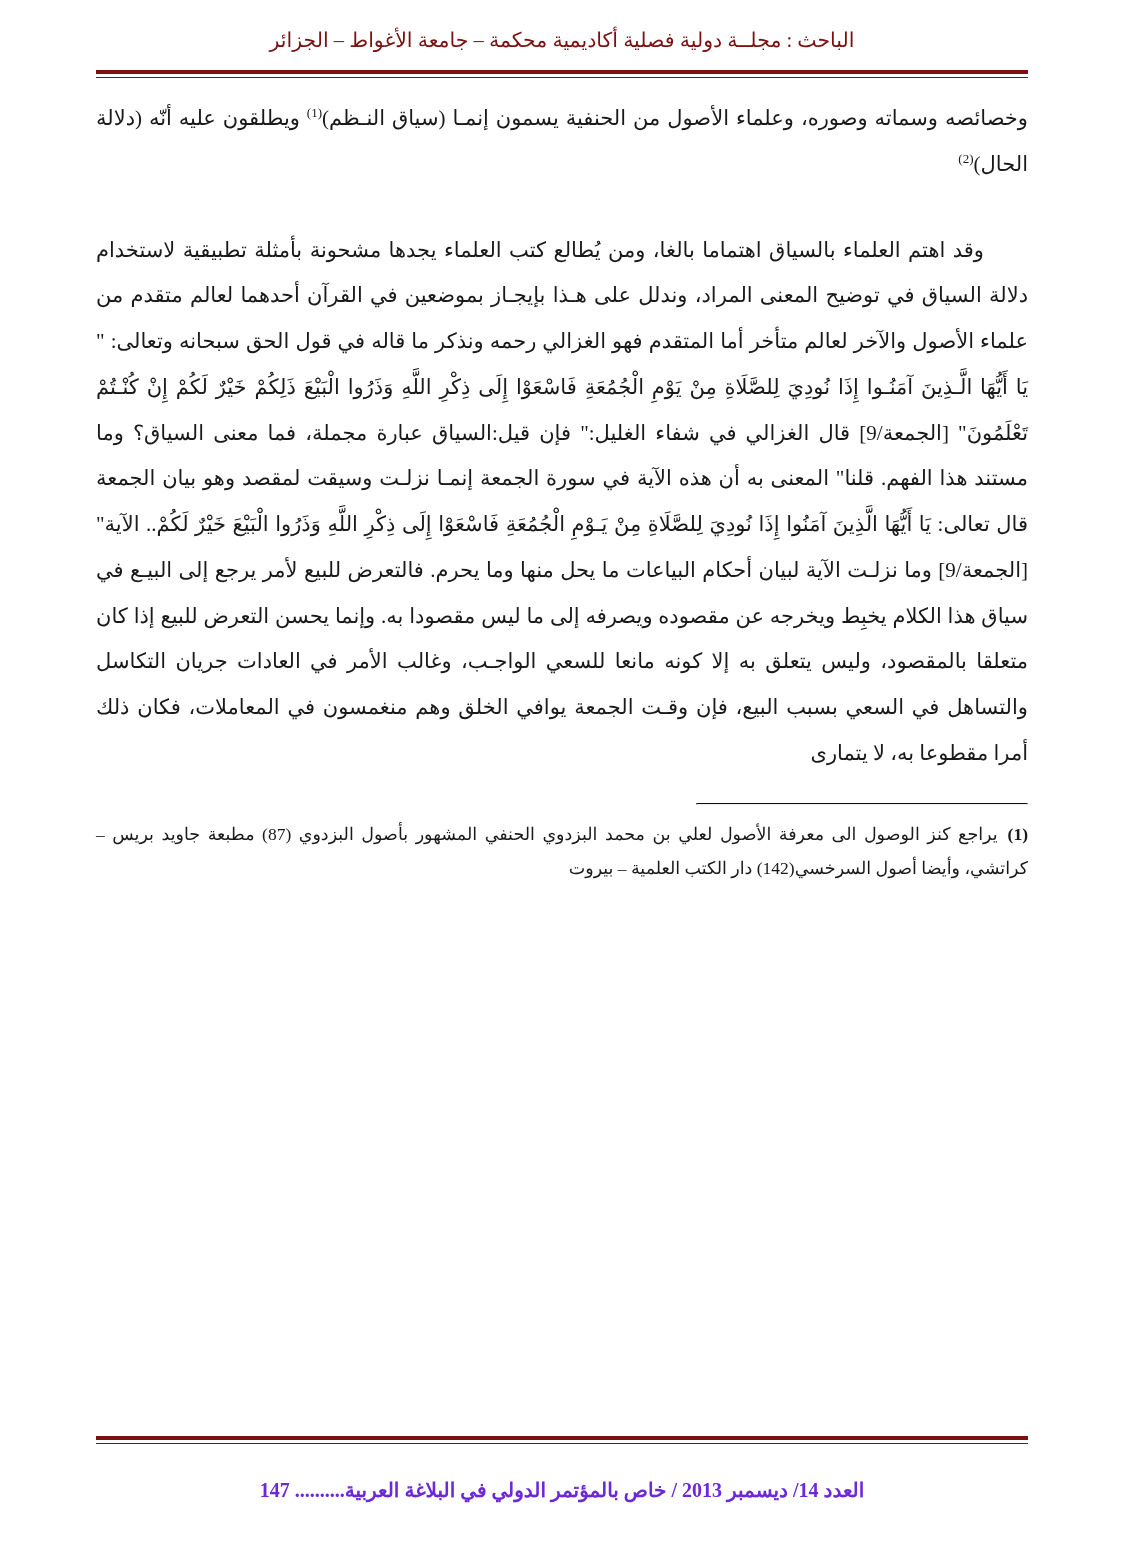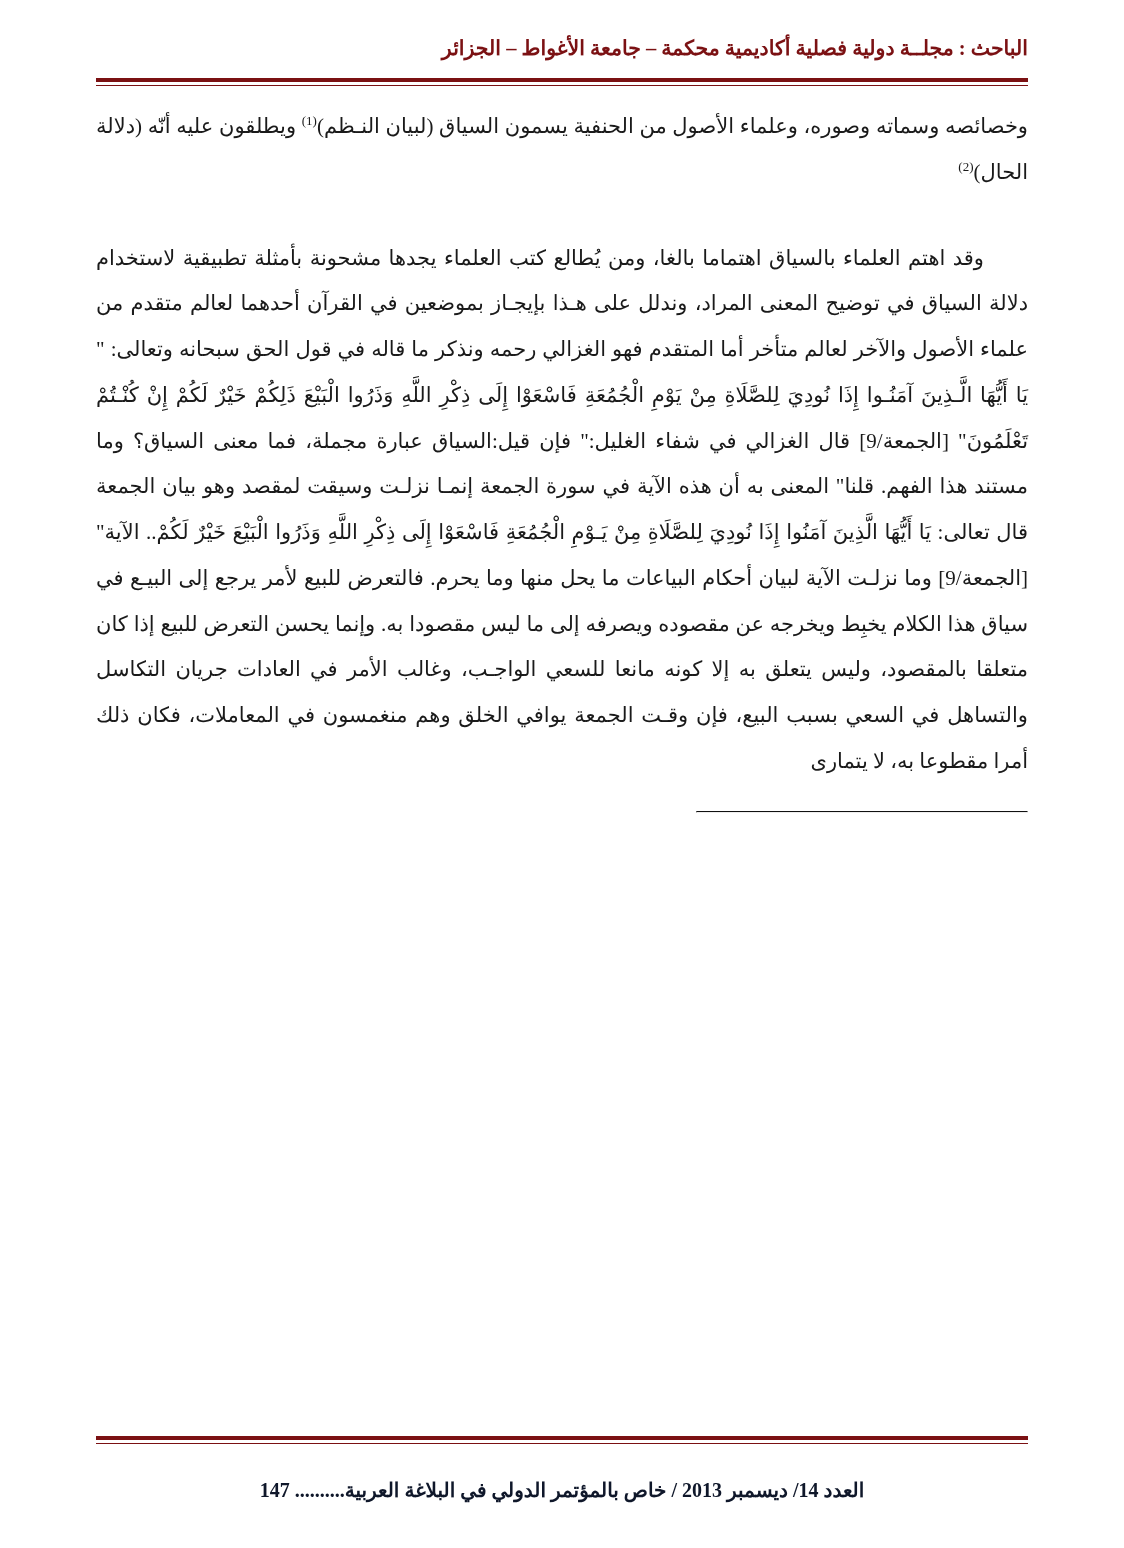--- a/index.html
+++ b/index.html
@@ -15,27 +15,27 @@
     background: #ffffff;
     font-family: "Liberation Serif", "DejaVu Serif", serif;
     color: #1a1a1a;
     box-sizing: border-box;
     padding: 0 96px;
     overflow: hidden;
   }
 
   
   .header-title {
-    text-align: right;
+    text-align: center;
     font-family: "Liberation Serif", "DejaVu Serif", serif;
-    font-weight: bold;
+    font-weight: normal;
     font-size: 20.5px;
     color: #7b1113;
     letter-spacing: 0px;
-    padding-top: 36px;
+    padding-top: 28px;
     direction: rtl;
     white-space: nowrap;
   }
   .rule-top {
     margin-top: 18px;
     border-top: 4px solid #7b1113;
     border-bottom: 1.5px solid #7b1113;
     height: 3px;
   }
 
@@ -109,51 +109,52 @@
   }
   .footer {
     position: absolute;
     right: 96px;
     left: 96px;
     bottom: 46px;
     direction: rtl;
     text-align: center;
     font-weight: bold;
     font-size: 20px;
-    color: #0f172a;
+    color: #6d28d9;
     white-space: nowrap;
   }
   .footer .pageno {
     font-weight: bold;
   }
 </style>
 </head>
 <body>
 
 <div class="page">
 
   <div class="header-title">الباحث : مجلــة دولية فصلية أكاديمية محكمة  –  جامعة الأغواط  –  الجزائر</div>
   <div class="rule-top"></div>
 
   <div class="body-area">
 
-    <p class="p"><span>وخصائصه وسماته وصوره، وعلماء الأصول من الحنفية يسمون السياق (لبيان النـظم)</span><sup>(1)</sup> <span>ويطلقون عليه أنّه (دلالة الحال)</span><sup>(2)</sup></p>
+    <p class="p"><span>وخصائصه وسماته وصوره، وعلماء الأصول من الحنفية يسمون إنمـا (سياق النـظم)</span><sup>(1)</sup> <span>ويطلقون عليه أنّه (دلالة الحال)</span><sup>(2)</sup></p>
 
     <div class="gap"></div>
 
 
     <div class="gap-sm"></div>
 
     <p class="p indent">وقد اهتم العلماء بالسياق اهتماما بالغا، ومن يُطالع كتب العلماء يجدها مشحونة بأمثلة تطبيقية لاستخدام دلالة السياق في توضيح المعنى المراد، وندلل على هـذا بإيجـاز بموضعين في القرآن أحدهما لعالم متقدم من علماء الأصول والآخر لعالم متأخر أما المتقدم فهو الغزالي رحمه ونذكر ما قاله في قول الحق سبحانه وتعالى: " يَا أَيُّهَا الَّـذِينَ آمَنُـوا إِذَا نُودِيَ لِلصَّلَاةِ مِنْ يَوْمِ الْجُمُعَةِ فَاسْعَوْا إِلَى ذِكْرِ اللَّهِ وَذَرُوا الْبَيْعَ ذَلِكُمْ خَيْرٌ لَكُمْ إِنْ كُنْـتُمْ تَعْلَمُونَ" [الجمعة/9] قال الغزالي في شفاء الغليل:" فإن قيل:السياق عبارة مجملة، فما معنى السياق؟ وما مستند هذا الفهم. قلنا" المعنى به أن هذه الآية في سورة الجمعة إنمـا نزلـت وسيقت لمقصد وهو بيان الجمعة قال تعالى: يَا أَيُّهَا الَّذِينَ آمَنُوا إِذَا نُودِيَ لِلصَّلَاةِ مِنْ يَـوْمِ الْجُمُعَةِ فَاسْعَوْا إِلَى ذِكْرِ اللَّهِ وَذَرُوا الْبَيْعَ خَيْرٌ لَكُمْ.. الآية"[الجمعة/9] وما نزلـت الآية لبيان أحكام البياعات ما يحل منها وما يحرم. فالتعرض للبيع لأمر يرجع إلى البيـع في سياق هذا الكلام يخبِط ويخرجه عن مقصوده ويصرفه إلى ما ليس مقصودا به. وإنما يحسن التعرض للبيع إذا كان متعلقا بالمقصود، وليس يتعلق به إلا كونه مانعا للسعي الواجـب، وغالب الأمر في العادات جريان التكاسل والتساهل في السعي بسبب البيع، فإن وقـت الجمعة يوافي الخلق وهم منغمسون في المعاملات، فكان ذلك أمرا مقطوعا به، لا يتمارى</p>
 
   </div>
 
   <div style="margin-top:26px;">
     <hr class="fn-rule">
     <div class="footnotes">
+      <span class="fn"><span class="num">(1)</span><span>يراجع كنز الوصول الى معرفة الأصول لعلي بن محمد البزدوي الحنفي المشهور بأصول البزدوي (87) مطبعة جاويد بريس – كراتشي، وأيضا أصول السرخسي(142) دار الكتب العلمية – بيروت</span></span>
     </div>
   </div>
 
   <div class="rule-bottom"></div>
 
   <div class="footer">
     <span>العدد 14/ ديسمبر 2013 / خاص بالمؤتمر الدولي في البلاغة العربية..........</span>
     <span class="pageno">147</span>
   </div>
 

